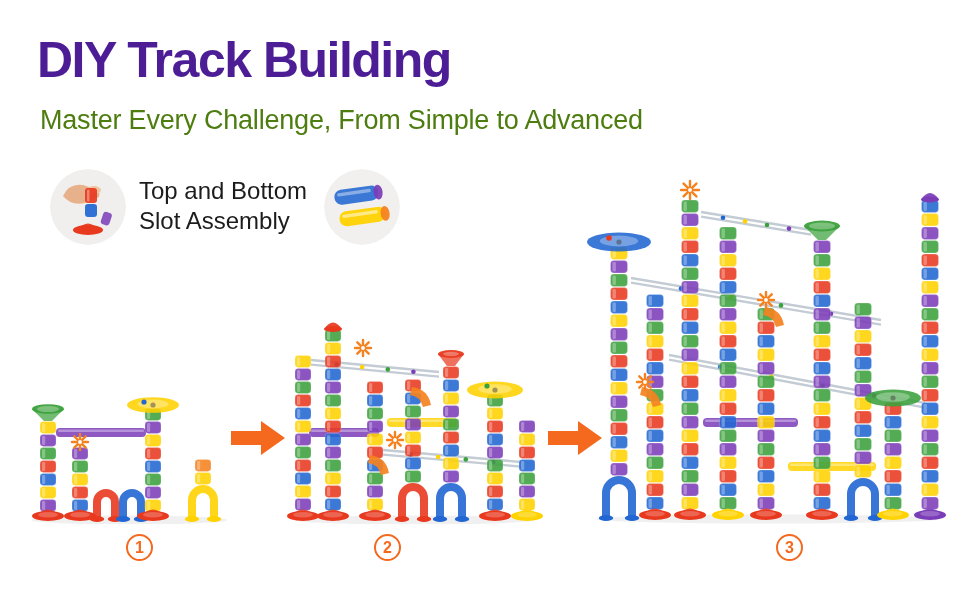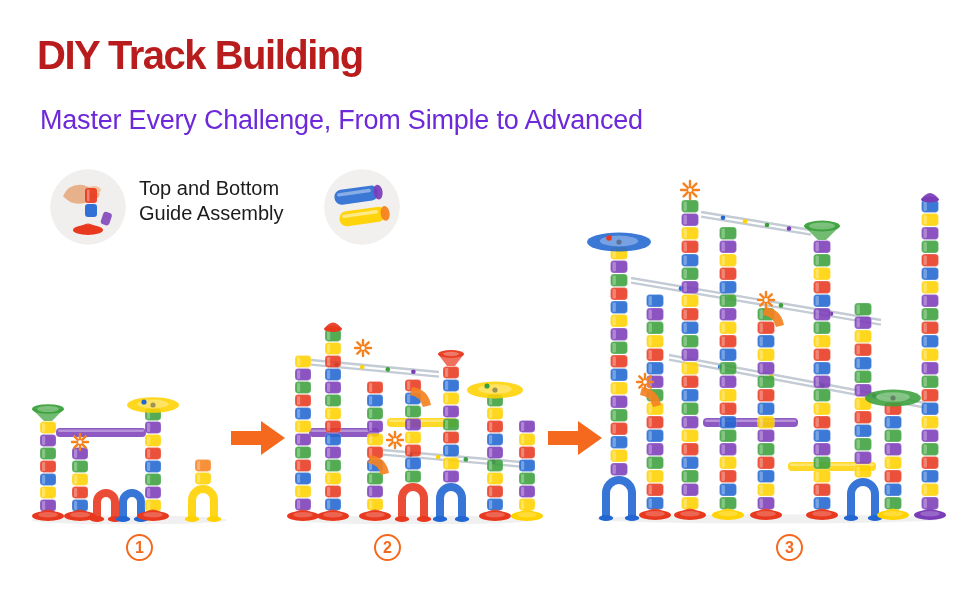--- a/index.html
+++ b/index.html
@@ -1,25 +1,25 @@
 <!DOCTYPE html>
 <html><head>
 <meta charset="utf-8">
 <style>
   *{margin:0;padding:0;box-sizing:border-box}
   body{background:#ffffff}
   .canvas{position:relative;width:970px;height:600px;background:#fff;overflow:hidden;
           font-family:"Liberation Sans",sans-serif}
-  .title{position:absolute;left:37px;top:34px;font-size:40px;line-height:1.05;
-         font-weight:900;letter-spacing:-1.5px;color:#b91c1c}
-  .subtitle{position:absolute;left:40px;top:105px;font-size:27px;color:#6d28d9;
+  .title{position:absolute;left:37px;top:34px;font-size:50px;line-height:1.05;
+         font-weight:900;letter-spacing:-1.5px;color:#4c1d95}
+  .subtitle{position:absolute;left:40px;top:105px;font-size:27px;color:#4d7c0f;
             letter-spacing:-0.2px;font-weight:500}
   .feature{position:absolute;display:flex;gap:13px;align-items:flex-start}
   .feature-icon{display:block;width:76px;height:76px;border-radius:50%;overflow:hidden;flex:0 0 auto}
-  .feature-text{font-size:20px;line-height:1.26;color:#1c1c1c;padding-top:7px}
+  .feature-text{font-size:24px;line-height:1.26;color:#1c1c1c;padding-top:7px}
   .feature-text span{display:block}
   .f1{left:50px;top:169px}
   .f2{left:324px;top:169px}
   .stage{position:absolute}
   .arrow{position:absolute;width:54px;height:38px}
   .step-badge{position:absolute;width:27px;height:27px;border:2.2px solid #f4691e;border-radius:50%;
               display:flex;align-items:center;justify-content:center;
               font-size:16px;font-weight:700;color:#f4691e;background:#fff}
   #badge-1{left:126px;top:534px}
   #badge-2{left:374px;top:534px}
@@ -47,21 +47,21 @@
           <rect x="35" y="19" width="12" height="15" rx="3" fill="#e8391f" fill-opacity="0.92"></rect>
           <rect x="37" y="20.5" width="2.5" height="12" rx="1.2" fill="#fff" fill-opacity="0.35"></rect>
           <rect x="35" y="35" width="12" height="13" rx="3" fill="#2166d2" fill-opacity="0.92"></rect>
           <rect x="52" y="43" width="9" height="13" rx="3" fill="#7b3cb8" fill-opacity="0.85" transform="rotate(18 56 49)"></rect>
           <path d="M 27 61 Q 38 48 49 61 Z" fill="#e8391f" fill-opacity="0.9"></path>
           <ellipse cx="38" cy="61" rx="15" ry="5" fill="#e8391f"></ellipse>
         </svg>
     </span>
     <div class="feature-text">
       <span>Top and Bottom</span>
-      <span>Guide Assembly</span>
+      <span>Slot Assembly</span>
     </div>
   </div>
 
   <div class="feature f2">
     <span class="feature-icon">
       <svg id="icon2" width="76" height="76" viewBox="0 0 76 76">
           <circle cx="38" cy="38" r="38" fill="#f2f0ee"></circle>
           <g transform="rotate(-8 38 38)">
             <rect x="12" y="18" width="44" height="15" rx="7" fill="#2166d2" fill-opacity="0.88"></rect>
             <ellipse cx="56" cy="25.5" rx="4.5" ry="7.5" fill="#7b3cb8" fill-opacity="0.92"></ellipse>

